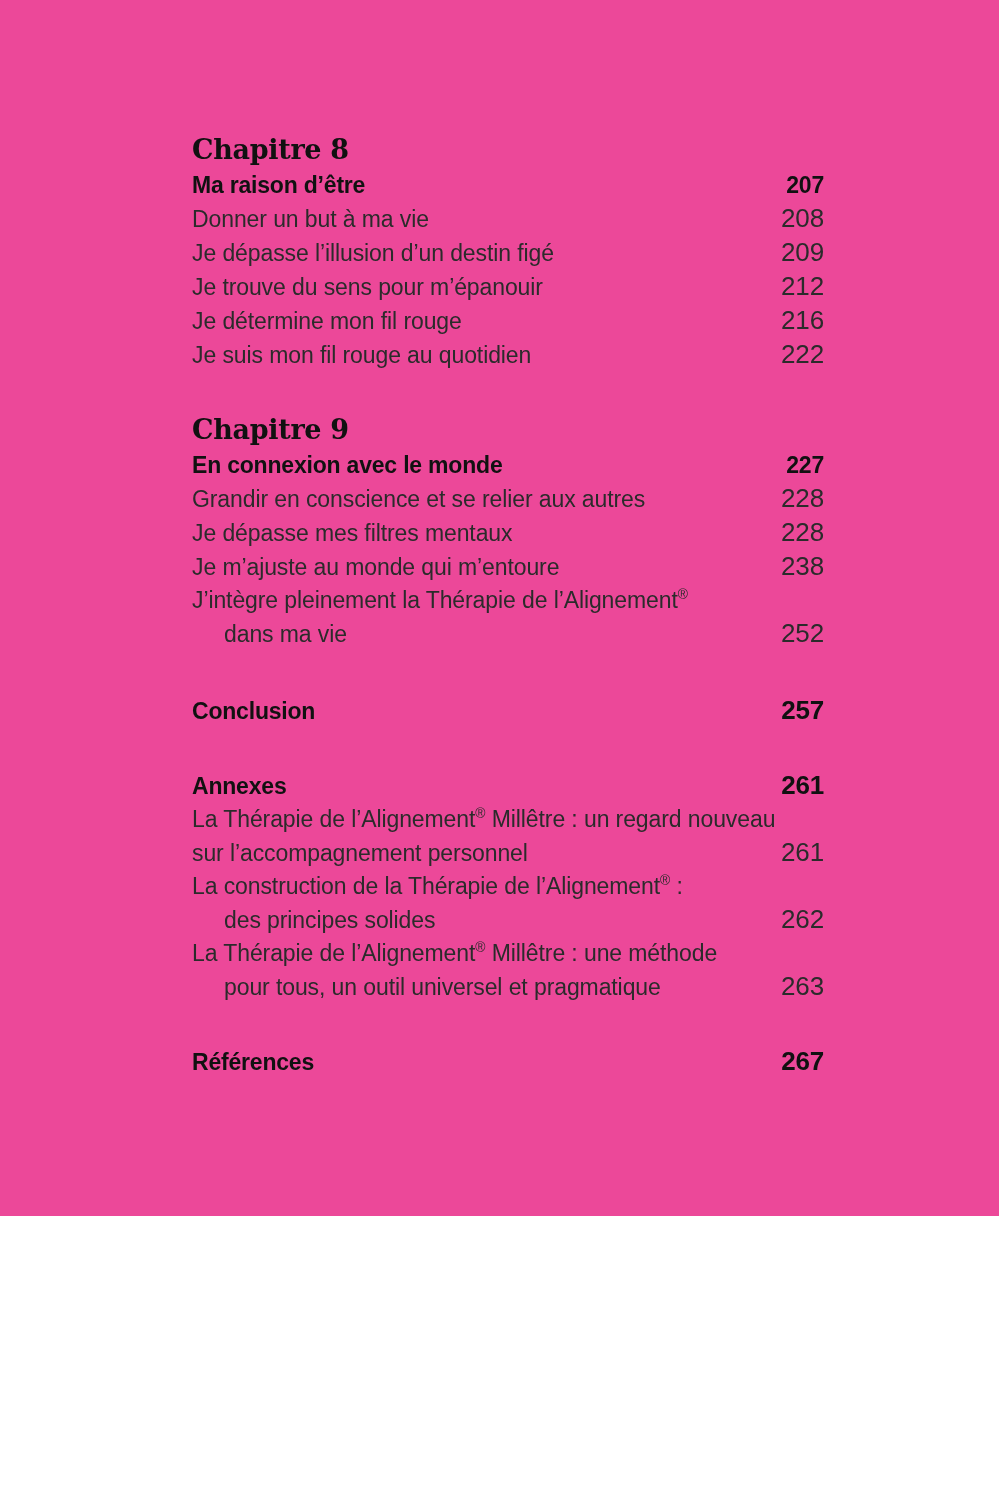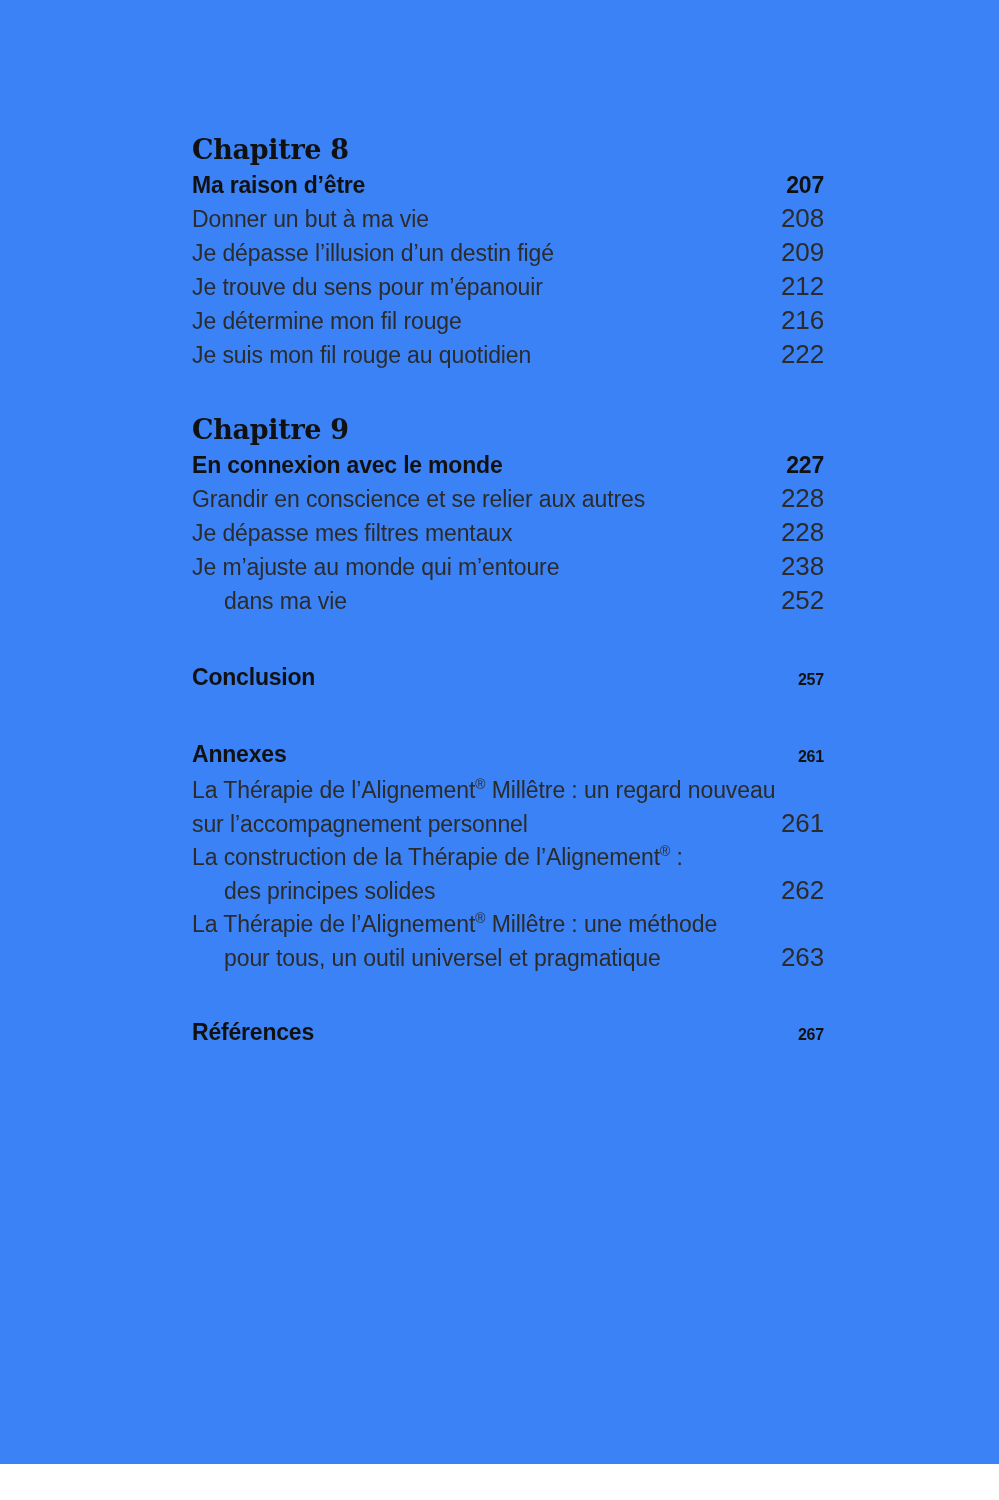--- a/index.html
+++ b/index.html
@@ -11,22 +11,22 @@
     width: 999px;
     height: 1500px;
     font-family: "Liberation Sans", sans-serif;
     color: #1a1a1a;
     -webkit-font-smoothing: antialiased;
   }
 
   .page {
     position: relative;
     width: 999px;
-    height: 1464px;
-    background: #3b82f6;
+    height: 1216px;
+    background: #ec4899;
     overflow: hidden;
   }
 
   .toc {
     position: absolute;
     left: 192px;
     top: 132px;
     width: 632px;
   }
 
@@ -97,21 +97,21 @@
   
   .section-head {
     font-weight: 700;
     font-size: 23px;
     line-height: 34px;
     letter-spacing: -0.2px;
     color: #111111;
   }
   .section-head .pg {
     font-weight: 700;
-    font-size: 16px;
+    font-size: 26px;
   }
 
   
   .gap-chapter { height: 40px; }
   .gap-section { height: 42px; }
   .gap-section-sm { height: 40px; }
 
   sup.reg {
     font-size: 0.60em;
     vertical-align: super;
@@ -170,20 +170,24 @@
         <span class="pg">228</span>
       </div>
       <div class="row entry">
         <span class="txt">Je dépasse mes filtres mentaux</span>
         <span class="pg">228</span>
       </div>
       <div class="row entry">
         <span class="txt">Je m’ajuste au monde qui m’entoure</span>
         <span class="pg">238</span>
       </div>
+      <div class="row entry">
+        <span class="txt">J’intègre pleinement la Thérapie de l’Alignement<sup class="reg">®</sup></span>
+        <span class="pg"></span>
+      </div>
       <div class="row entry indent">
         <span class="txt">dans ma vie</span>
         <span class="pg">252</span>
       </div>
     </div>
 
     <div class="gap-section"></div>
 
     <div class="row section-head">
       <span class="txt">Conclusion</span>

